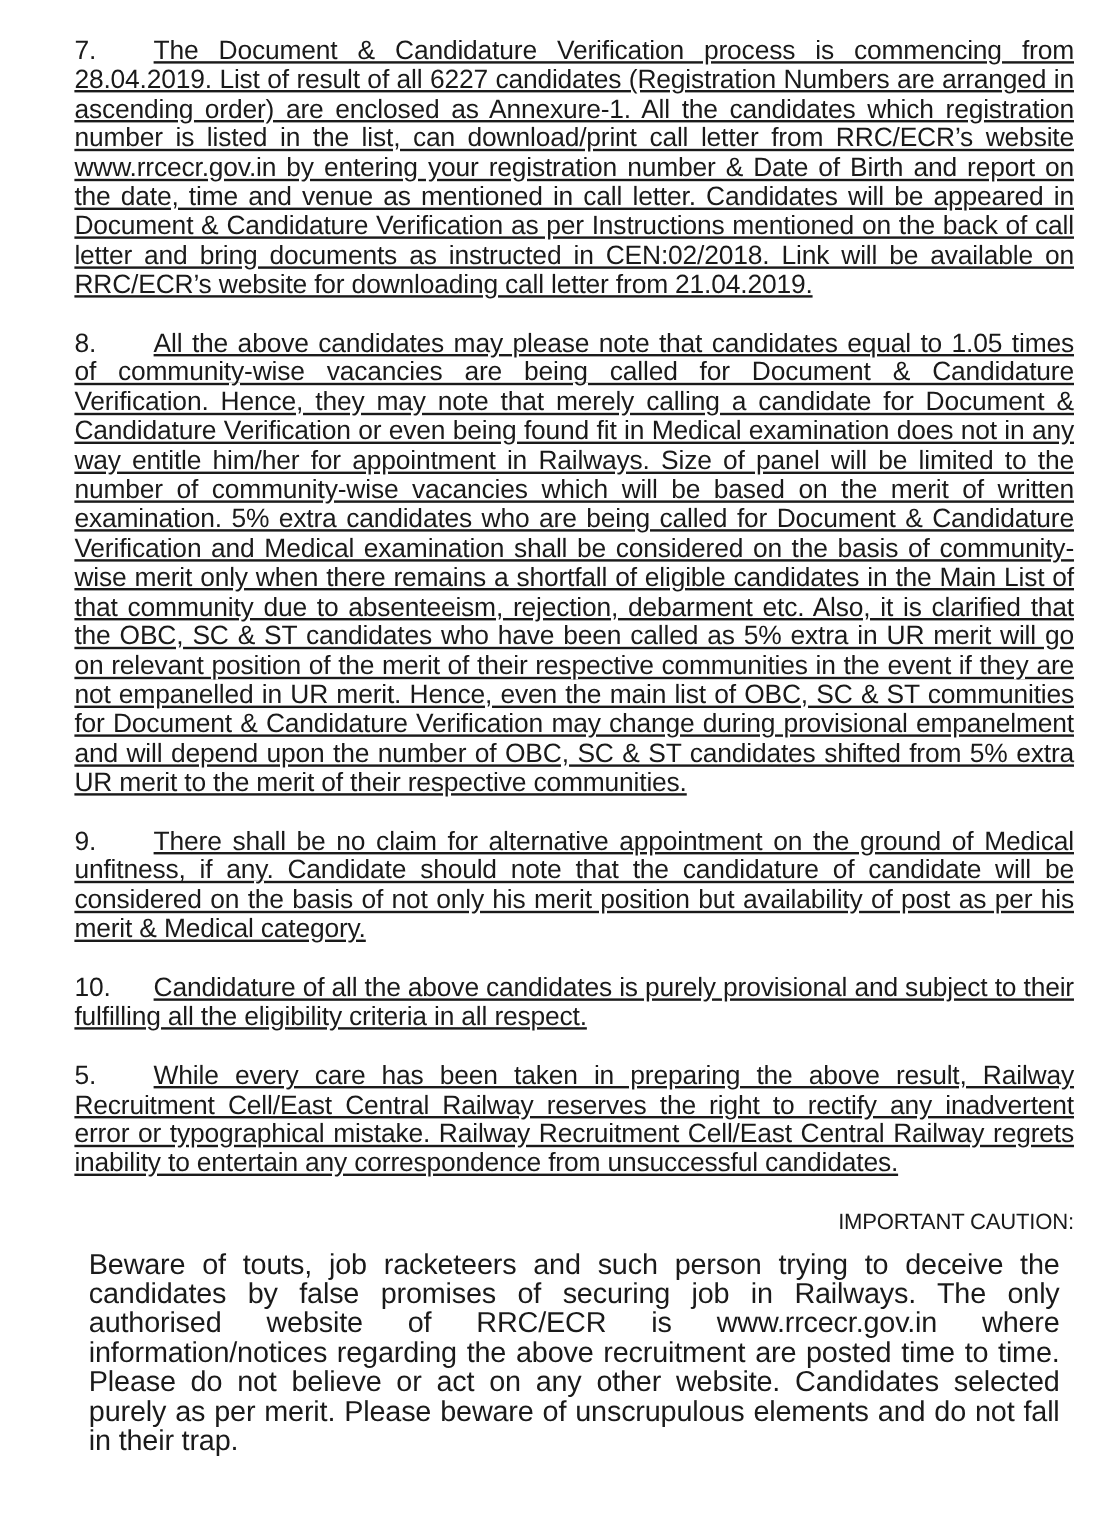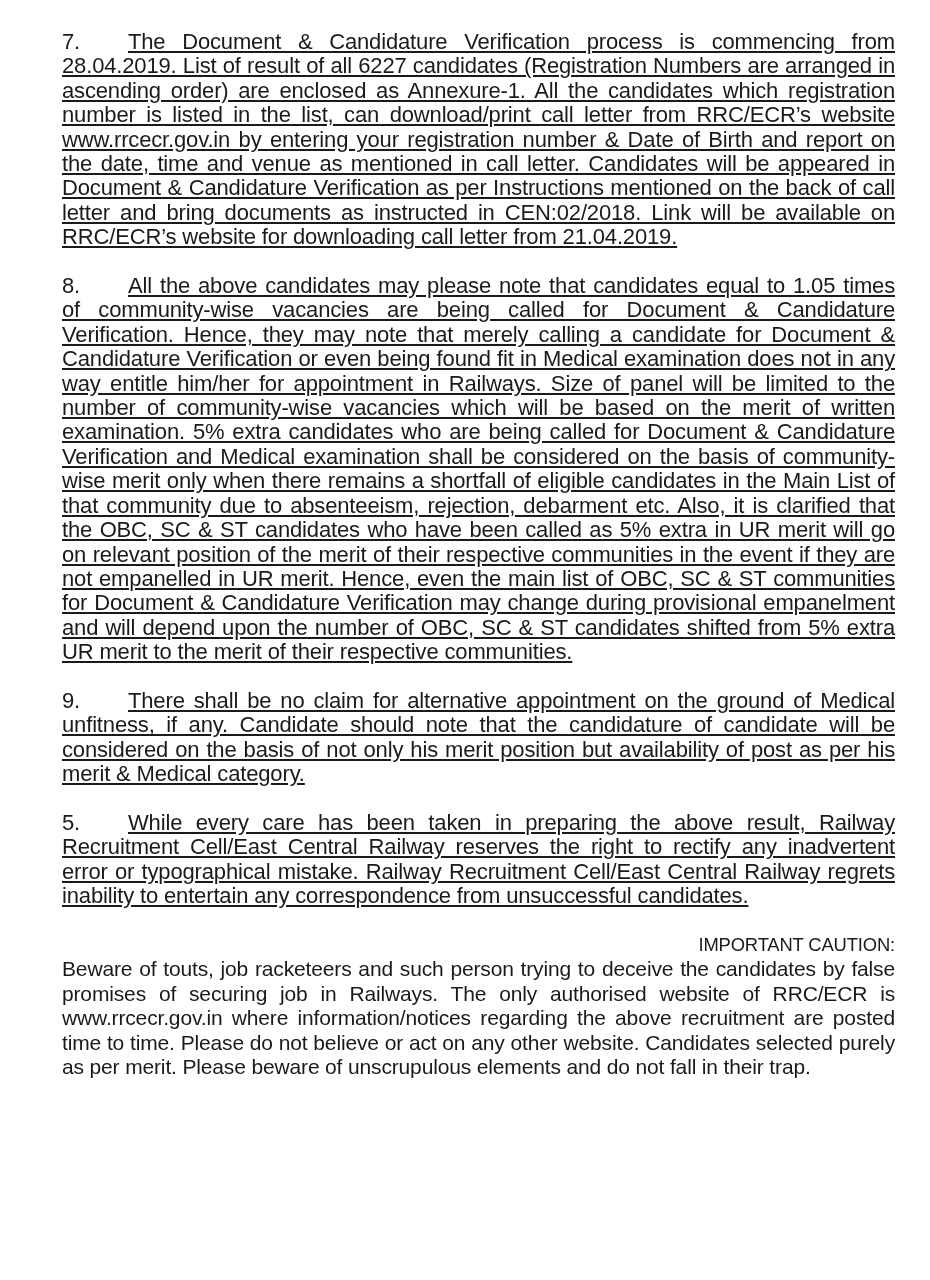--- a/index.html
+++ b/index.html
@@ -35,24 +35,24 @@
       width: 66px;
     }
     .caution-heading {
       font-size: 18.4px;
       line-height: 24.4px;
       margin: 0;
       letter-spacing: -0.15px;
       text-align: right;
     }
     .caution-body {
-      font-size: 21px;
+      font-size: 24px;
       line-height: 24.4px;
       text-align: justify;
-      margin: 0;
+      margin: 12px;
       letter-spacing: -0.15px;
     }
     .signature {
       position: absolute;
       left: 470px;
       top: 1198px;
       width: 420px;
       font-size: 18.4px;
       line-height: 24px;
     }
@@ -67,20 +67,23 @@
   <p class="para">
     <span class="num">7.</span><span>The Document &amp; Candidature Verification process is commencing from 28.04.2019. List of result of all 6227 candidates (Registration Numbers are arranged in ascending order) are enclosed as Annexure-1. All the candidates which registration number is listed in the list, can download/print call letter from RRC/ECR’s website www.rrcecr.gov.in by entering your registration number &amp; Date of Birth and report on the date, time and venue as mentioned in call letter. Candidates will be appeared in Document &amp; Candidature Verification as per Instructions mentioned on the back of call letter and bring documents as instructed in CEN:02/2018. Link will be available on RRC/ECR’s website for downloading call letter from 21.04.2019.</span>
   </p>
   <p class="para">
     <span class="num">8.</span><span>All the above candidates may please note that candidates equal to 1.05 times of community-wise vacancies are being called for Document &amp; Candidature Verification. Hence, they may note that merely calling a candidate for Document &amp; Candidature Verification or even being found fit in Medical examination does not in any way entitle him/her for appointment in Railways. Size of panel will be limited to the number of community-wise vacancies which will be based on the merit of written examination. 5% extra candidates who are being called for Document &amp; Candidature Verification and Medical examination shall be considered on the basis of community-wise merit only when there remains a shortfall of eligible candidates in the Main List of that community due to absenteeism, rejection, debarment etc. Also, it is clarified that the OBC, SC &amp; ST candidates who have been called as 5% extra in UR merit will go on relevant position of the merit of their respective communities in the event if they are not empanelled in UR merit. Hence, even the main list of OBC, SC &amp; ST communities for Document &amp; Candidature Verification may change during provisional empanelment and will depend upon the number of OBC, SC &amp; ST candidates shifted from 5% extra UR merit to the merit of their respective communities.</span>
   </p>
   <p class="para">
     <span class="num">9.</span><span>There shall be no claim for alternative appointment on the ground of Medical unfitness, if any. Candidate should note that the candidature of candidate will be considered on the basis of not only his merit position but availability of post as per his merit &amp; Medical category.</span>
   </p>
   <p class="para">
+    <span class="num">10.</span><span>Candidature of all the above candidates is purely provisional and subject to their fulfilling all the eligibility criteria in all respect.</span>
+  </p>
+  <p class="para">
     <span class="num">5.</span><span>While every care has been taken in preparing the above result, Railway Recruitment Cell/East Central Railway reserves the right to rectify any inadvertent error or typographical mistake. Railway Recruitment Cell/East Central Railway regrets inability to entertain any correspondence from unsuccessful candidates.</span>
   </p>
 
   <div>
     <p class="caution-heading">IMPORTANT CAUTION:</p>
     <p class="caution-body">Beware of touts, job racketeers and such person trying to deceive the candidates by false promises of securing job in Railways. The only authorised website of RRC/ECR is www.rrcecr.gov.in where information/notices regarding the above recruitment are posted time to time. Please do not believe or act on any other website. Candidates selected purely as per merit. Please beware of unscrupulous elements and do not fall in their trap.</p>
   </div>
 </div>
 
 <div class="signature">

